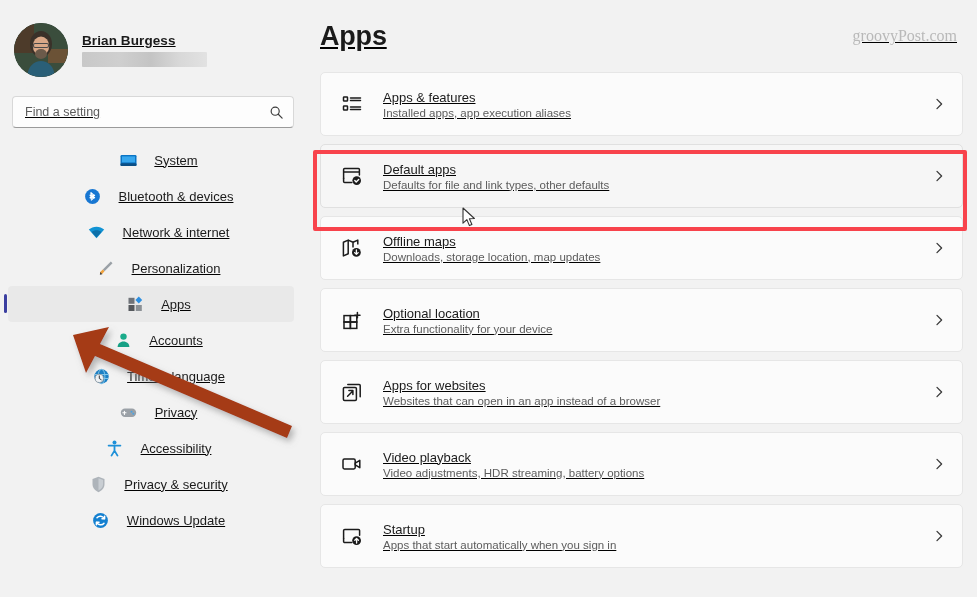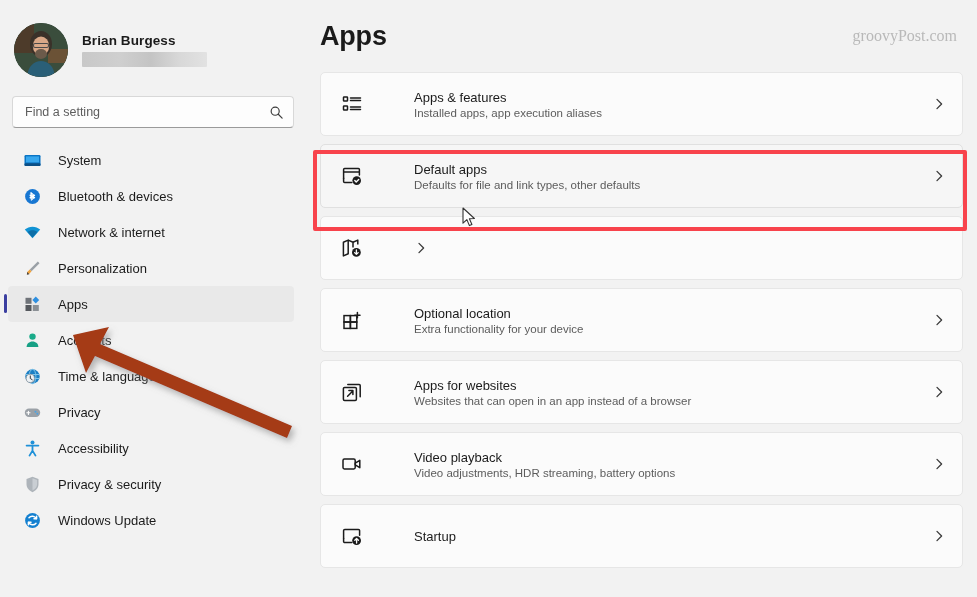--- a/index.html
+++ b/index.html
@@ -12,20 +12,21 @@
     font-family: "Liberation Sans", "DejaVu Sans", sans-serif;
     -webkit-font-smoothing: antialiased;
   }
 
   #app {
     position: relative;
     width: 977px;
     height: 597px;
     background: #f2f2f2;
     display: flex;
+    text-decoration: underline;
   }
 
   
   #sidebar {
     width: 310px;
     height: 597px;
     background: #f2f2f2;
     flex: 0 0 310px;
     position: relative;
     padding-top: 10px;
@@ -95,20 +96,21 @@
 
   .nav-item {
     position: relative;
     height: 36px;
     margin: 0 16px 0 8px;
     border-radius: 4px;
     display: flex;
     align-items: center;
     padding-left: 14px;
     cursor: default;
+    justify-content: center;
   }
   .nav-item.selected { background: #e9e9e9; }
   .nav-item.selected::before {
     content: "";
     position: absolute;
     left: -4px;
     top: 8px;
     width: 3px;
     height: 19px;
     border-radius: 2px;
@@ -160,21 +162,20 @@
 
   .card {
     height: 64px;
     background: #fbfbfb;
     border: 1px solid #e6e6e6;
     border-radius: 5px;
     display: flex;
     align-items: center;
     padding: 0 16px 0 18px;
     cursor: default;
-    gap: 31px;
   }
   .card.hovered { background: #f6f6f6; border-color: #e0e0e0; }
 
   .card-icon {
     width: 26px; height: 26px; flex: 0 0 26px;
     display: flex; align-items: center; justify-content: center;
     color: #1b1b1b;
     margin-right: 18px;
   }
   .card-icon svg { display: block; }
@@ -440,20 +441,24 @@
       <div class="card">
         <span class="card-icon">
           <svg width="24" height="24" viewBox="0 0 24 24" fill="none" stroke="currentColor" stroke-width="1.5">
             <path d="M3.4 6.3l4.8-2.2v13.6l-4.8 2.2z" stroke-linejoin="round"></path>
             <path d="M8.2 4.1l4.8 2.2v5.2" stroke-linejoin="round"></path>
             <path d="M13 6.3l4.8-2.2v4.3" stroke-linejoin="round"></path>
             <circle cx="16.4" cy="16.4" r="4.4" fill="currentColor" stroke="none"></circle>
             <path d="M16.4 13.9v4.4M14.6 16.6l1.8 1.8 1.8-1.8" stroke="#fbfbfb" stroke-width="1.3" stroke-linecap="round" stroke-linejoin="round"></path>
           </svg>
         </span>
+        <div class="card-text">
+          <div class="card-title">Offline maps</div>
+          <div class="card-sub">Downloads, storage location, map updates</div>
+        </div>
         <span class="chevron">
           <svg viewBox="0 0 14 14" fill="none" stroke="currentColor" stroke-width="1.3">
             <path d="M5 2.4L9.6 7 5 11.6" stroke-linecap="round" stroke-linejoin="round"></path>
           </svg>
         </span>
       </div>
 
       <div class="card">
         <span class="card-icon">
           <svg width="24" height="24" viewBox="0 0 24 24" fill="none" stroke="currentColor" stroke-width="1.5">
@@ -516,20 +521,21 @@
         <span class="card-icon">
           <svg width="24" height="24" viewBox="0 0 24 24" fill="none" stroke="currentColor" stroke-width="1.5">
             <path d="M3.6 14.6V6.6a1.2 1.2 0 011.2-1.2h13.6a1.2 1.2 0 011.2 1.2v4.6" stroke-linecap="round"></path>
             <path d="M11.8 18.6H4.8a1.2 1.2 0 01-1.2-1.2v-2.8" stroke-linecap="round"></path>
             <circle cx="16.6" cy="16.6" r="4.4" fill="currentColor" stroke="none"></circle>
             <path d="M16.6 19v-4.6M14.8 16.2l1.8-1.8 1.8 1.8" stroke="#fbfbfb" stroke-width="1.3" stroke-linecap="round" stroke-linejoin="round"></path>
           </svg>
         </span>
         <div class="card-text">
           <div class="card-title">Startup</div>
+          <div class="card-sub">Apps that start automatically when you sign in</div>
         </div>
         <span class="chevron">
           <svg viewBox="0 0 14 14" fill="none" stroke="currentColor" stroke-width="1.3">
             <path d="M5 2.4L9.6 7 5 11.6" stroke-linecap="round" stroke-linejoin="round"></path>
           </svg>
         </span>
       </div>
 
     </div>
   </div>

